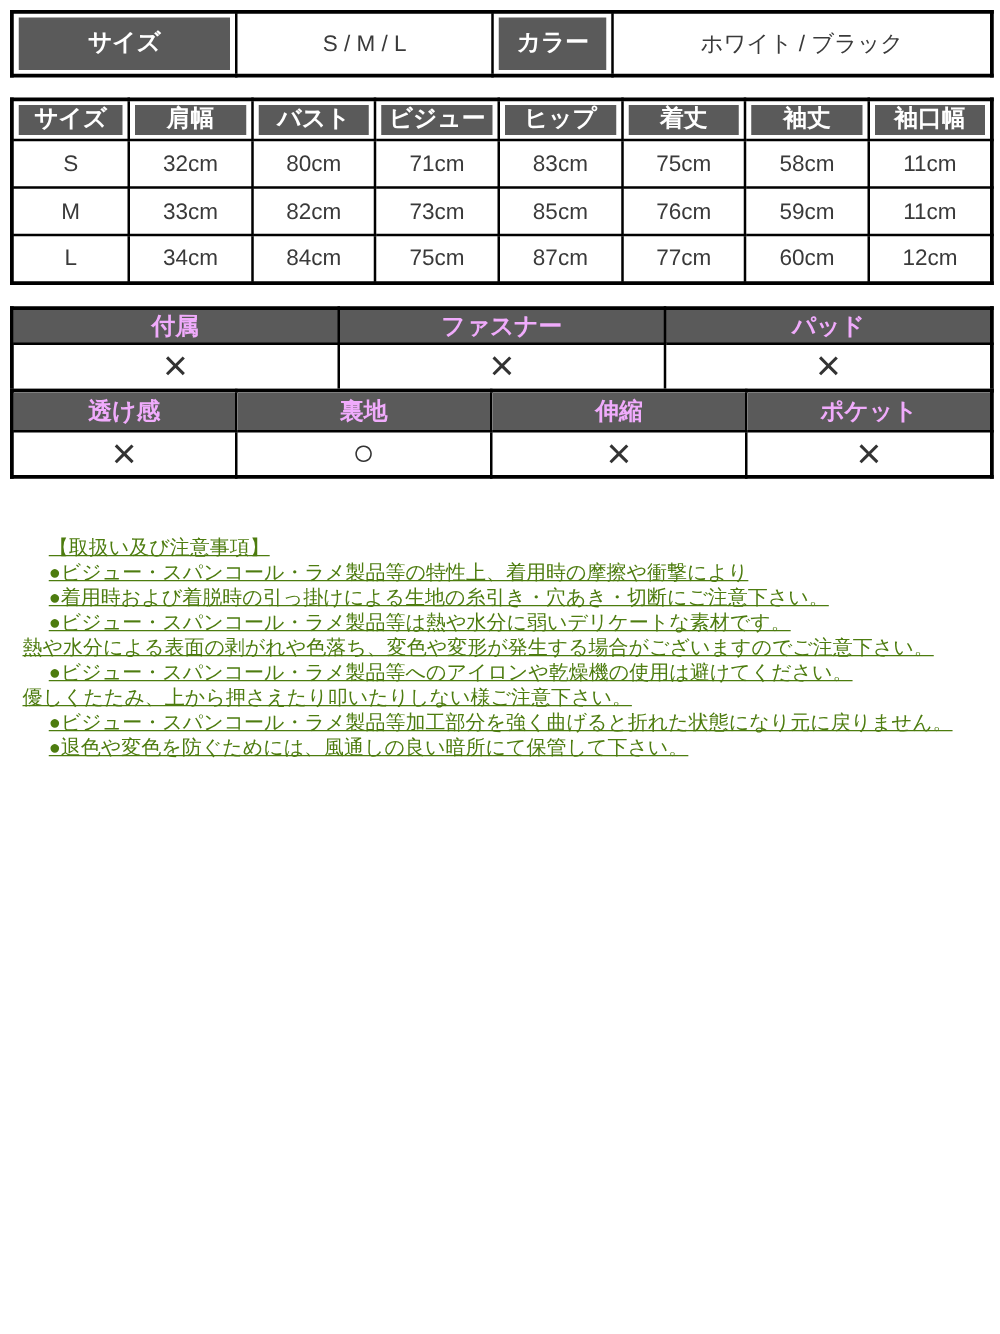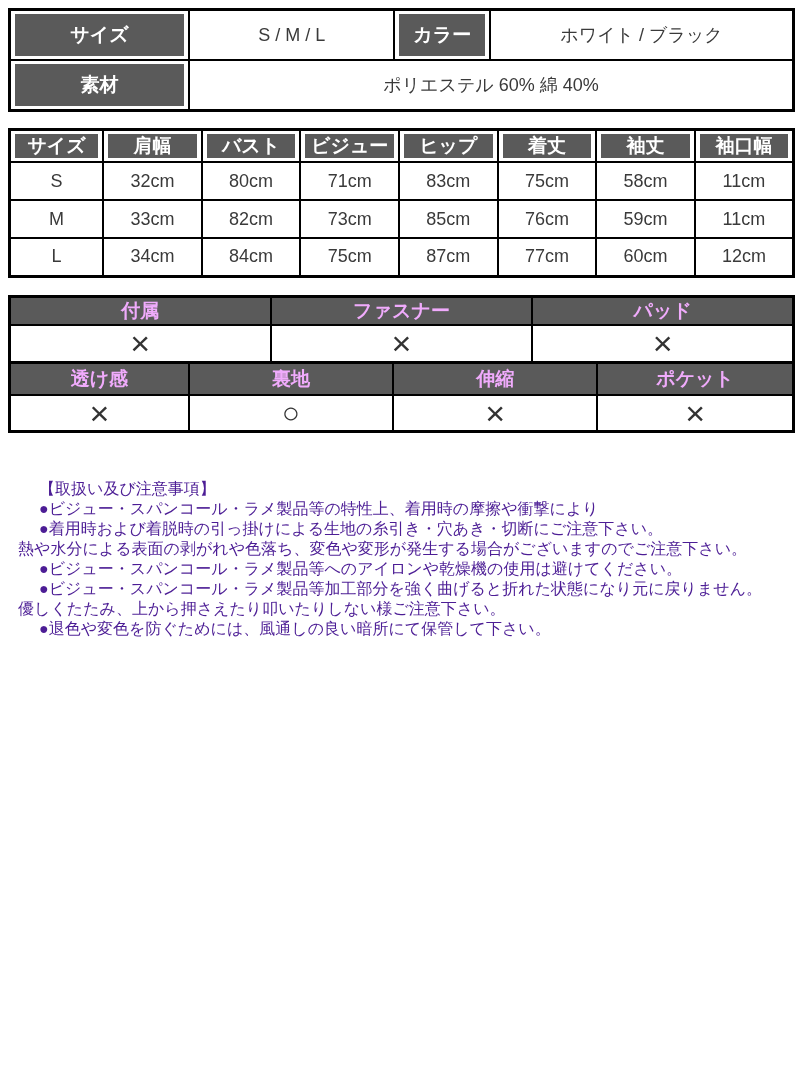--- a/index.html
+++ b/index.html
@@ -56,21 +56,22 @@
   .t4 { margin-top: -3px; }
   .t4 tr.hrow { height: 33px; }
   .t4 tr.drow { height: 36px; }
   .t2 { margin-top: 16px; }
   .mark { font-size: 34px; line-height: 34px; font-weight: normal; color: #333; }
   .mark.circle { font-size: 30px; line-height: 30px; }
   .care {
     margin-top: 46px;
     font-size: 16px;
     line-height: 20px;
-    color: #4c1d95;
+    color: #4d7c0f;
+    text-decoration: underline;
   }
   .care .line { padding-left: 10px; white-space: nowrap; }
   .care .line.hang { padding-left: 31px; }
 </style>
 </head>
 <body>
 
 <table class="t1">
   <colgroup>
     <col style="width:22.9%">
@@ -81,26 +82,20 @@
   <tbody>
       <tr>
     <td class="hc">
       <div class="hd">サイズ</div>
     </td>
     <td>S / M / L</td>
     <td class="hc">
       <div class="hd">カラー</div>
     </td>
     <td>ホワイト / ブラック</td>
-  </tr>
-  <tr>
-    <td class="hc">
-      <div class="hd">素材</div>
-    </td>
-    <td colspan="3">ポリエステル 60%  綿 40%</td>
   </tr>
 </tbody>
   </table>
 
 <table class="t2">
   <colgroup>
     <col style="width:11.94%">
       <col style="width:12.58%">
       <col style="width:12.58%">
       <col style="width:12.58%">
@@ -209,18 +204,19 @@
     <td class="mark">×</td>
     <td class="mark">×</td>
   </tr>
 </tbody>
   </table>
 
 <div class="care">
   <div class="line hang">【取扱い及び注意事項】</div>
   <div class="line hang">●ビジュー・スパンコール・ラメ製品等の特性上、着用時の摩擦や衝撃により</div>
   <div class="line hang">●着用時および着脱時の引っ掛けによる生地の糸引き・穴あき・切断にご注意下さい。</div>
+  <div class="line hang">●ビジュー・スパンコール・ラメ製品等は熱や水分に弱いデリケートな素材です。</div>
   <div class="line">熱や水分による表面の剥がれや色落ち、変色や変形が発生する場合がございますのでご注意下さい。</div>
   <div class="line hang">●ビジュー・スパンコール・ラメ製品等へのアイロンや乾燥機の使用は避けてください。</div>
+  <div class="line">優しくたたみ、上から押さえたり叩いたりしない様ご注意下さい。</div>
   <div class="line hang">●ビジュー・スパンコール・ラメ製品等加工部分を強く曲げると折れた状態になり元に戻りません。</div>
-  <div class="line">優しくたたみ、上から押さえたり叩いたりしない様ご注意下さい。</div>
   <div class="line hang">●退色や変色を防ぐためには、風通しの良い暗所にて保管して下さい。</div>
 </div>
 
 </body></html>

